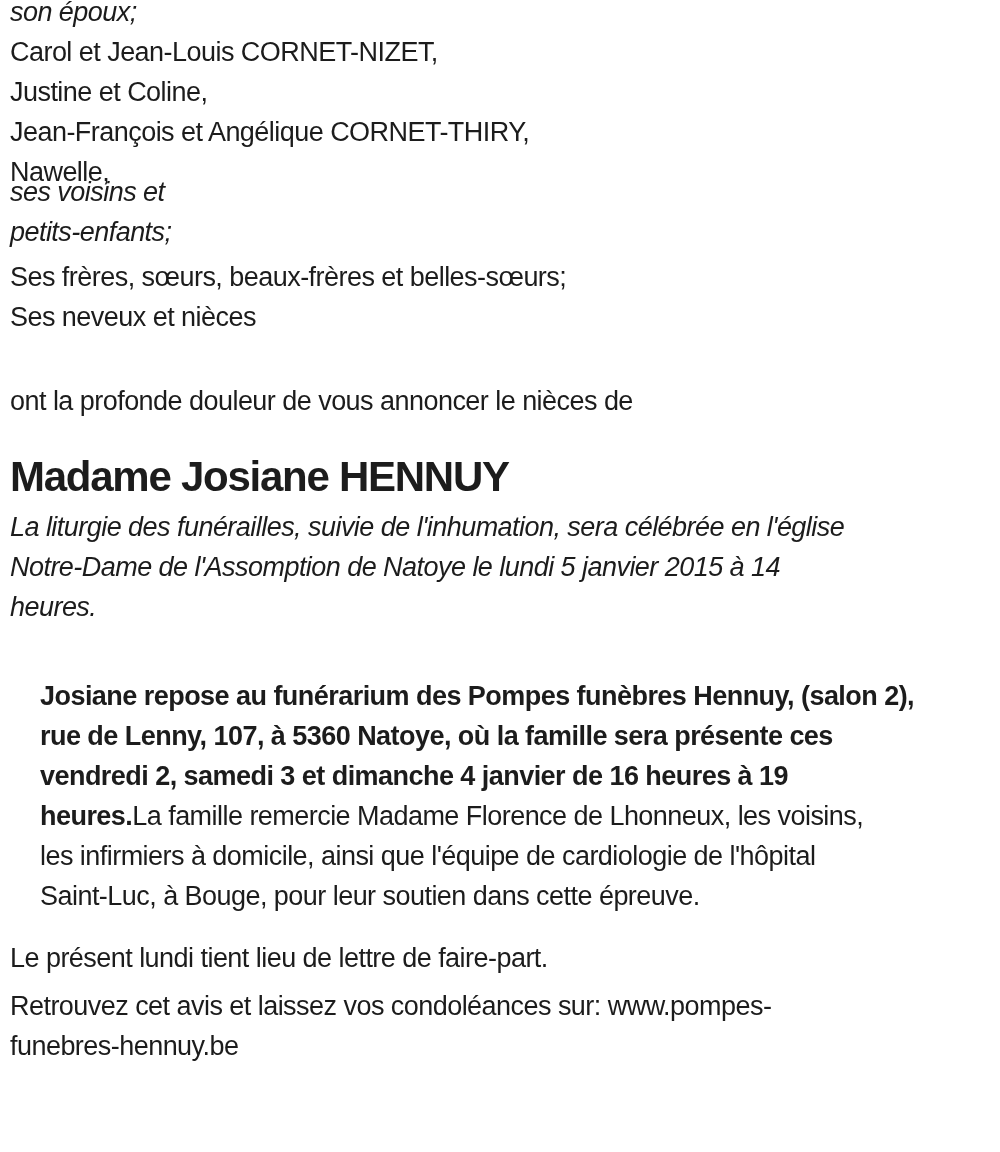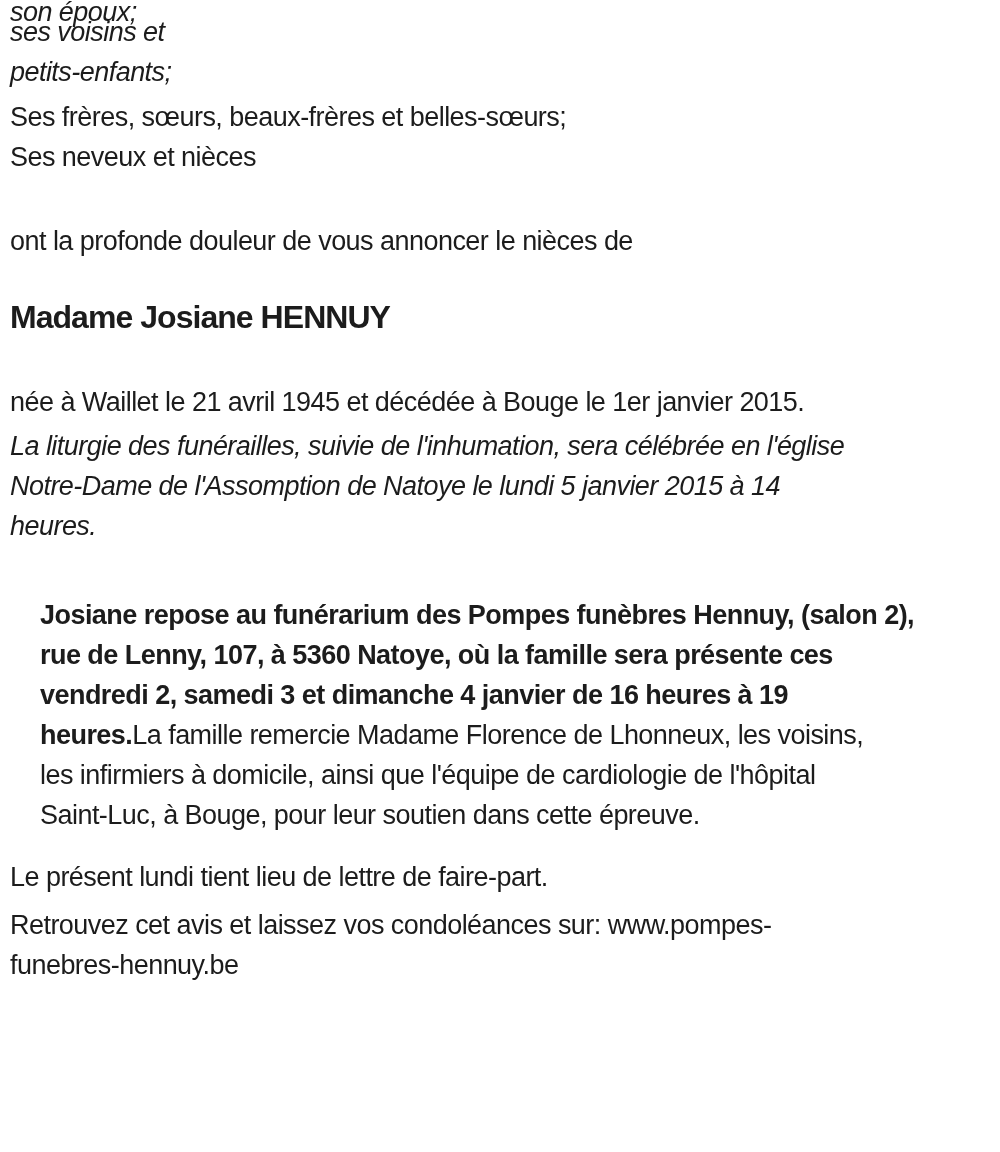--- a/index.html
+++ b/index.html
@@ -33,21 +33,21 @@
   .italic { font-style: italic; }
 
   .p-spouse-relation   { margin-top: -17px; }
   .p-children-names    { margin-top: 0; }
   .p-children-relation { margin-top: -20px; line-height: 38px; }
   .p-siblings          { margin-top: 5px; }
   .p-announcement      { margin-top: 44px; }
 
   h1.deceased-title {
     margin-top: 30px;
-    font-size: 32px;
+    font-size: 42px;
     line-height: 52px;
     font-weight: bold;
     letter-spacing: -0.03em;
     white-space: pre-line;
   }
 
   .p-birth-death  { margin-top: 39px; }
   .p-funeral      { margin-top: 4px; font-style: italic; }
   .p-repose       { margin-top: 9px; line-height: 38.5px; margin-left: 30px; }
   .p-repose strong{ font-weight: bold; }
@@ -55,32 +55,35 @@
   .p-condolences  { margin-top: 8px; line-height: 39px; }
 </style>
 </head>
 <body style="background: rgb(255, 255, 255); color: rgb(28, 28, 28);">
 
 <main class="notice">
 
 
   <p class="p-spouse-relation align-right italic">son époux;</p>
 
+  <p class="p-children-names">Carol et Jean-Louis CORNET-NIZET,
+Justine et Coline,
+Jean-François et Angélique CORNET-THIRY,
+Nawelle,</p>
 
   <p class="p-children-relation align-right italic">ses voisins et
 petits-enfants;</p>
 
   <p class="p-siblings">Ses frères, sœurs, beaux-frères et belles-sœurs;
 Ses neveux et nièces</p>
 
   <p class="p-announcement">ont la profonde douleur de vous annoncer le nièces de</p>
 
   <h1 class="deceased-title">Madame Josiane HENNUY</h1>
 
-  <p class="p-birth-death">née à Waillet le 21 avril 1945 et décédée à Bouge le 1er janvier 2015.</p>
 
   <p class="p-funeral">La liturgie des funérailles, suivie de l'inhumation, sera célébrée en l'église
 Notre-Dame de l'Assomption de Natoye le lundi 5 janvier 2015 à 14
 heures.</p>
 
   <p class="p-repose">
     <strong>Josiane repose au funérarium des Pompes funèbres Hennuy, (salon 2),
 rue de Lenny, 107, à 5360 Natoye, où la famille sera présente ces
 vendredi 2, samedi 3 et dimanche 4 janvier de 16 heures à 19
 heures.</strong><span>La famille remercie Madame Florence de Lhonneux, les voisins,

